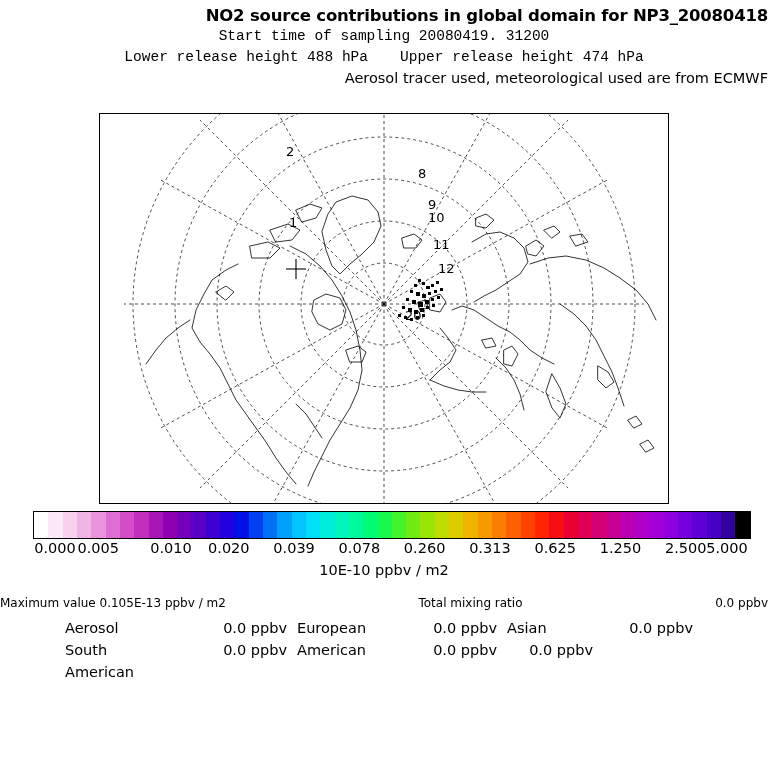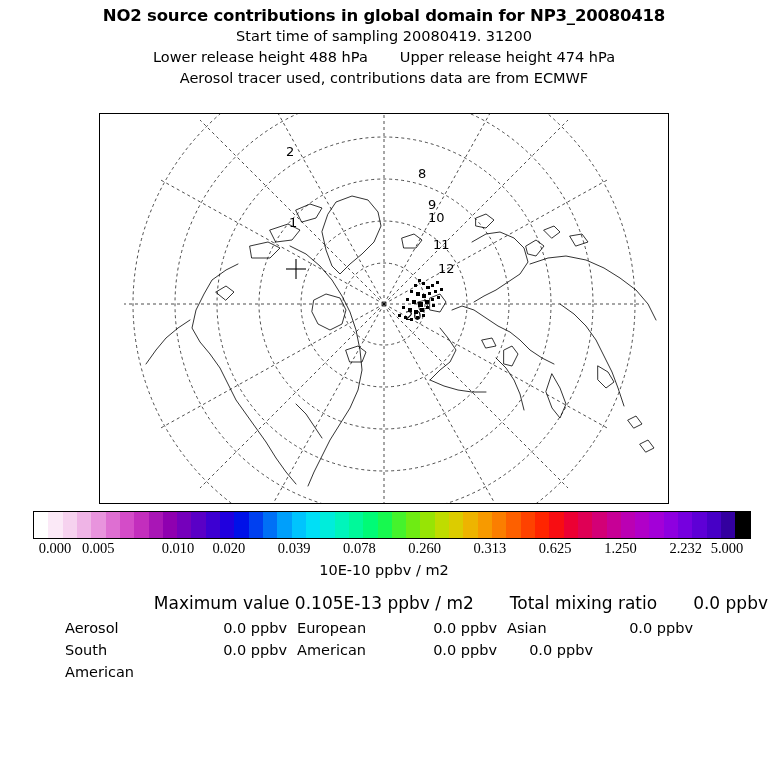--- a/index.html
+++ b/index.html
@@ -16,40 +16,41 @@
     overflow: hidden;
   }
   #page {
     position: relative;
     width: 768px;
     height: 768px;
   }
 
   
   .header {
-    text-align: center;
+    text-align: right;
     padding-top: 6px;
   }
   .title {
     font-size: 16.5px;
     font-weight: bold;
     letter-spacing: -0.2px;
     line-height: 20px;
   }
   .subline {
     font-size: 14.5px;
     line-height: 21px;
     white-space: pre;
   }
   .sub-row {
     display: flex;
     justify-content: center;
     gap: 32px;
     font-size: 14.5px;
     line-height: 21px;
+    font-family: Liberation Mono, monospace;
   }
 
   
   .map-wrap {
     position: absolute;
     left: 99px;
     top: 113px;
     width: 570px;
     height: 391px;
     border: 1px solid #000;
@@ -81,21 +82,20 @@
   .cbar-cell {
     flex: 1 1 0;
     height: 100%;
   }
   .cbar-ticks {
     position: absolute;
     left: 0;
     top: 540px;
     width: 688px;
     height: 18px;
-    font-family: Liberation Serif, serif;
   }
   .ctick {
     position: absolute;
     font-size: 14.5px;
     transform: translateX(-50%);
     white-space: nowrap;
   }
   .cbar-unit {
     position: absolute;
     top: 562px;
@@ -106,23 +106,23 @@
 
   
   .stats {
     position: absolute;
     top: 593px;
     left: 0;
     width: 768px;
   }
   .stats-row1 {
     display: flex;
-    justify-content: flex-end;
+    justify-content: space-between;
     gap: 36px;
-    font-size: 17px;
+    font-size: 12px;
     line-height: 21px;
   }
   .stats-grid {
     margin-top: 3px;
     display: grid;
     grid-template-columns: 112px 120px 100px 110px 96px 100px;
     justify-content: center;
     font-size: 14.5px;
     line-height: 22px;
   }
@@ -136,21 +136,21 @@
 
   <div class="header">
     <div class="title">NO2 source contributions in global domain for NP3_20080418</div>
     <div class="sub-row">
       <span>Start time of sampling 20080419. 31200</span>
     </div>
     <div class="sub-row">
       <span>Lower release height  488 hPa</span>
       <span>Upper release height  474 hPa</span>
     </div>
-    <div class="subline">Aerosol tracer used, contributions data are from ECMWF</div>
+    <div class="subline">Aerosol tracer used, meteorological used are from ECMWF</div>
   </div>
 
   <div class="map-wrap">
     <svg width="568" height="389" viewBox="0 0 568 389">
       <defs>
         <clipPath id="mapclip">
             <rect x="0" y="0" width="568" height="389"></rect>
           </clipPath>
       </defs>
       <g clip-path="url(#mapclip)">
@@ -338,29 +338,29 @@
       <div class="cbar-cell" style="background: rgb(118, 0, 223);"></div>
       <div class="cbar-cell" style="background: rgb(94, 0, 214);"></div>
       <div class="cbar-cell" style="background: rgb(71, 0, 198);"></div>
       <div class="cbar-cell" style="background: rgb(51, 0, 159);"></div>
       <div class="cbar-cell" style="background: rgb(0, 0, 0);"></div>
     </div>
 
   <div class="cbar-ticks" id="cticks">
       <span class="ctick" style="left: 55px;">0.000</span>
       <span class="ctick" style="left: 98.2727px;">0.005</span>
-      <span class="ctick" style="left: 178px;">0.010</span>
+      <span class="ctick" style="left: 171px;">0.010</span>
       <span class="ctick" style="left: 228.818px;">0.020</span>
       <span class="ctick" style="left: 294.091px;">0.039</span>
       <span class="ctick" style="left: 359.364px;">0.078</span>
       <span class="ctick" style="left: 424.636px;">0.260</span>
       <span class="ctick" style="left: 489.909px;">0.313</span>
       <span class="ctick" style="left: 555.182px;">0.625</span>
       <span class="ctick" style="left: 620.455px;">1.250</span>
-      <span class="ctick" style="left: 685.727px;">2.232</span>
+      <span class="ctick" style="left: 685.727px;">2.500</span>
       <span class="ctick" style="left: 727px;">5.000</span>
     </div>
 
   <div class="cbar-unit">10E-10 ppbv / m2</div>
 
   <div class="stats">
     <div class="stats-row1">
       <span>Maximum value  0.105E-13 ppbv / m2</span>
       <span>Total mixing ratio</span>
       <span>0.0 ppbv</span>

